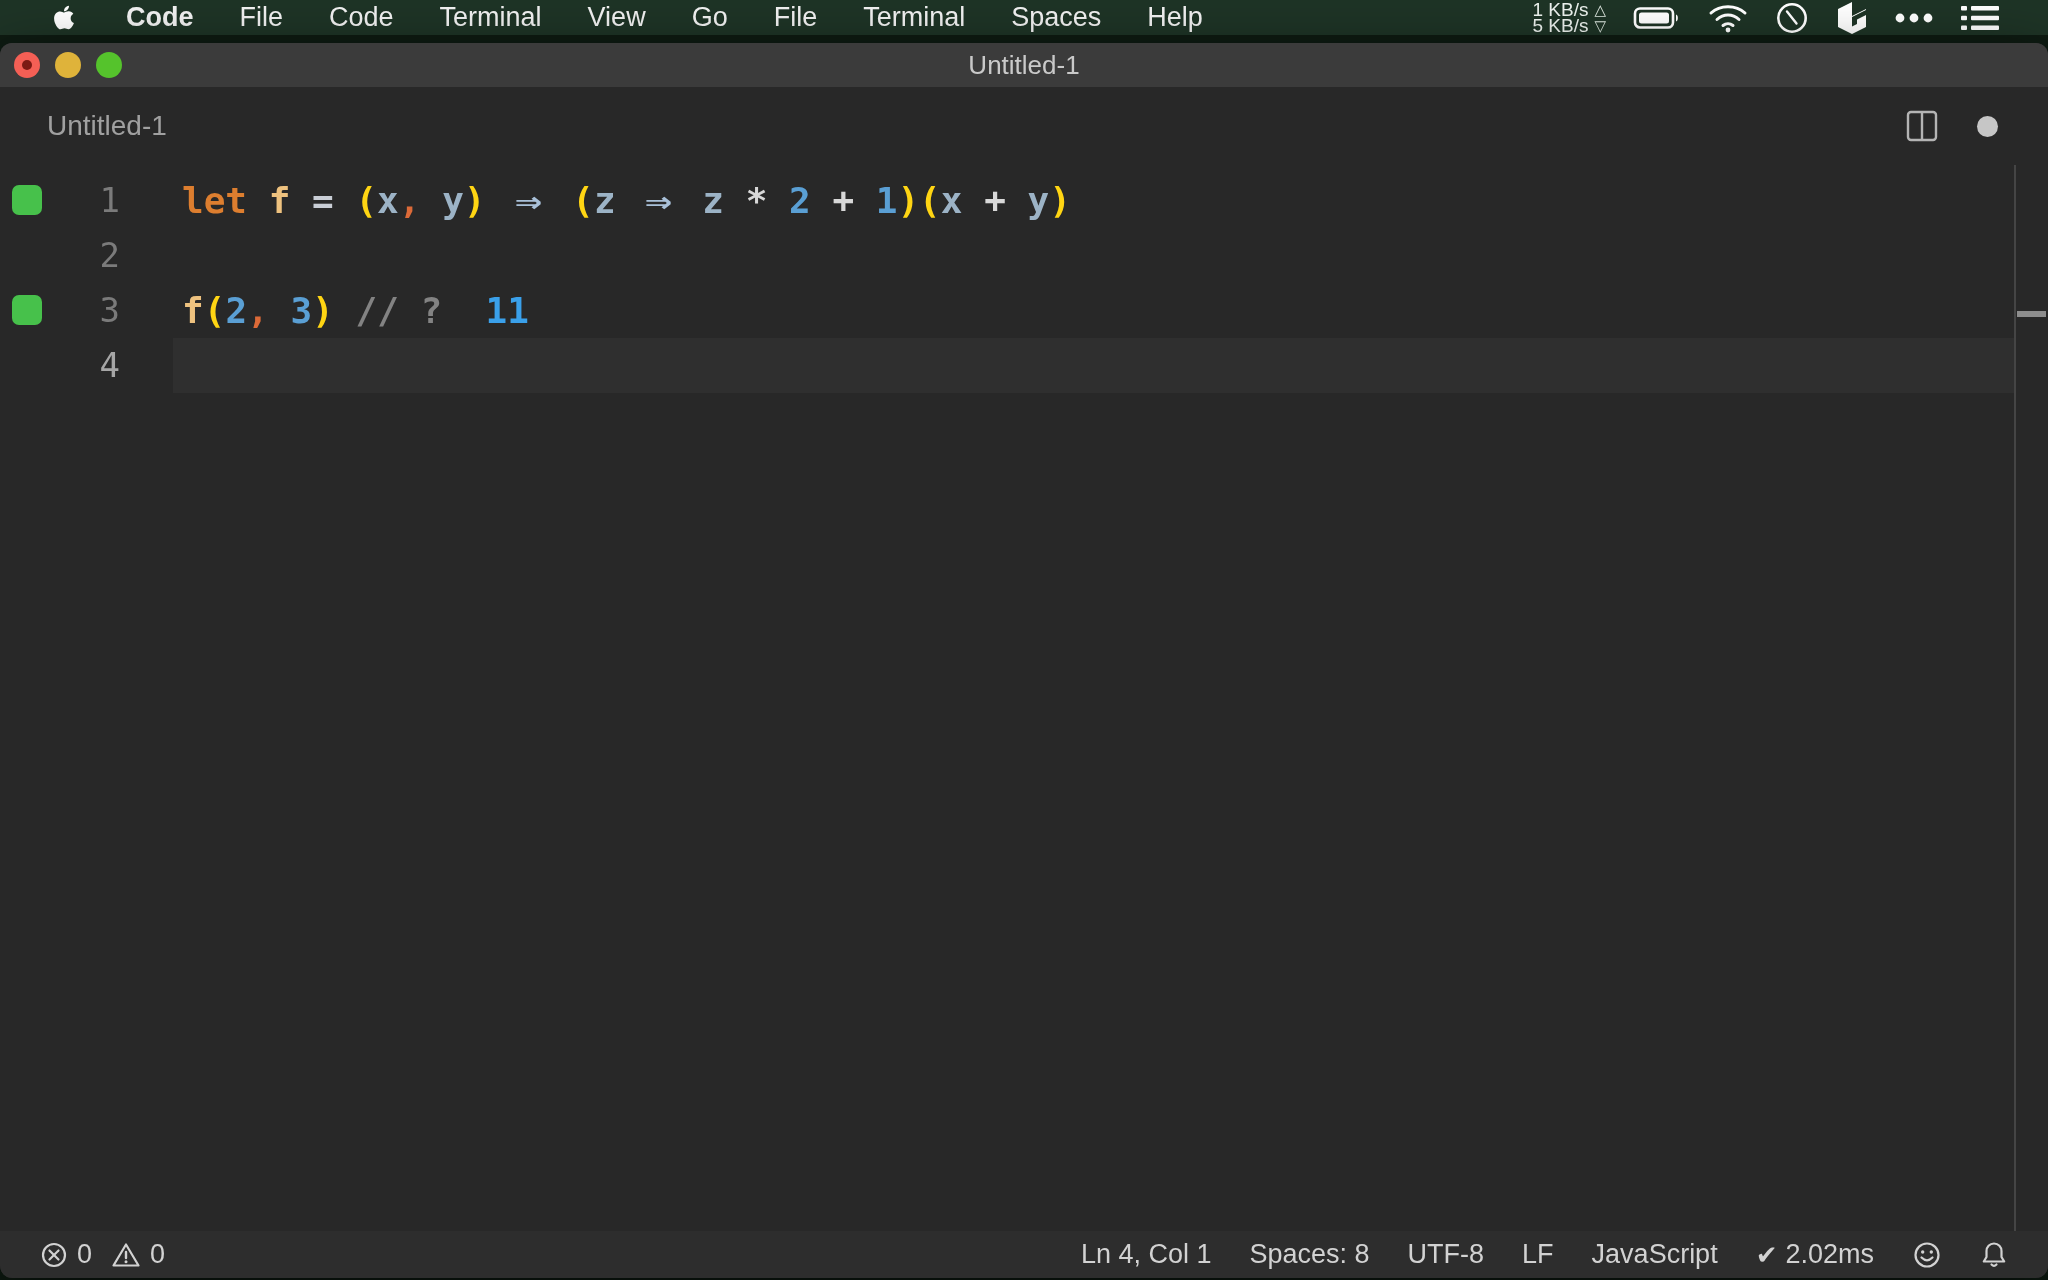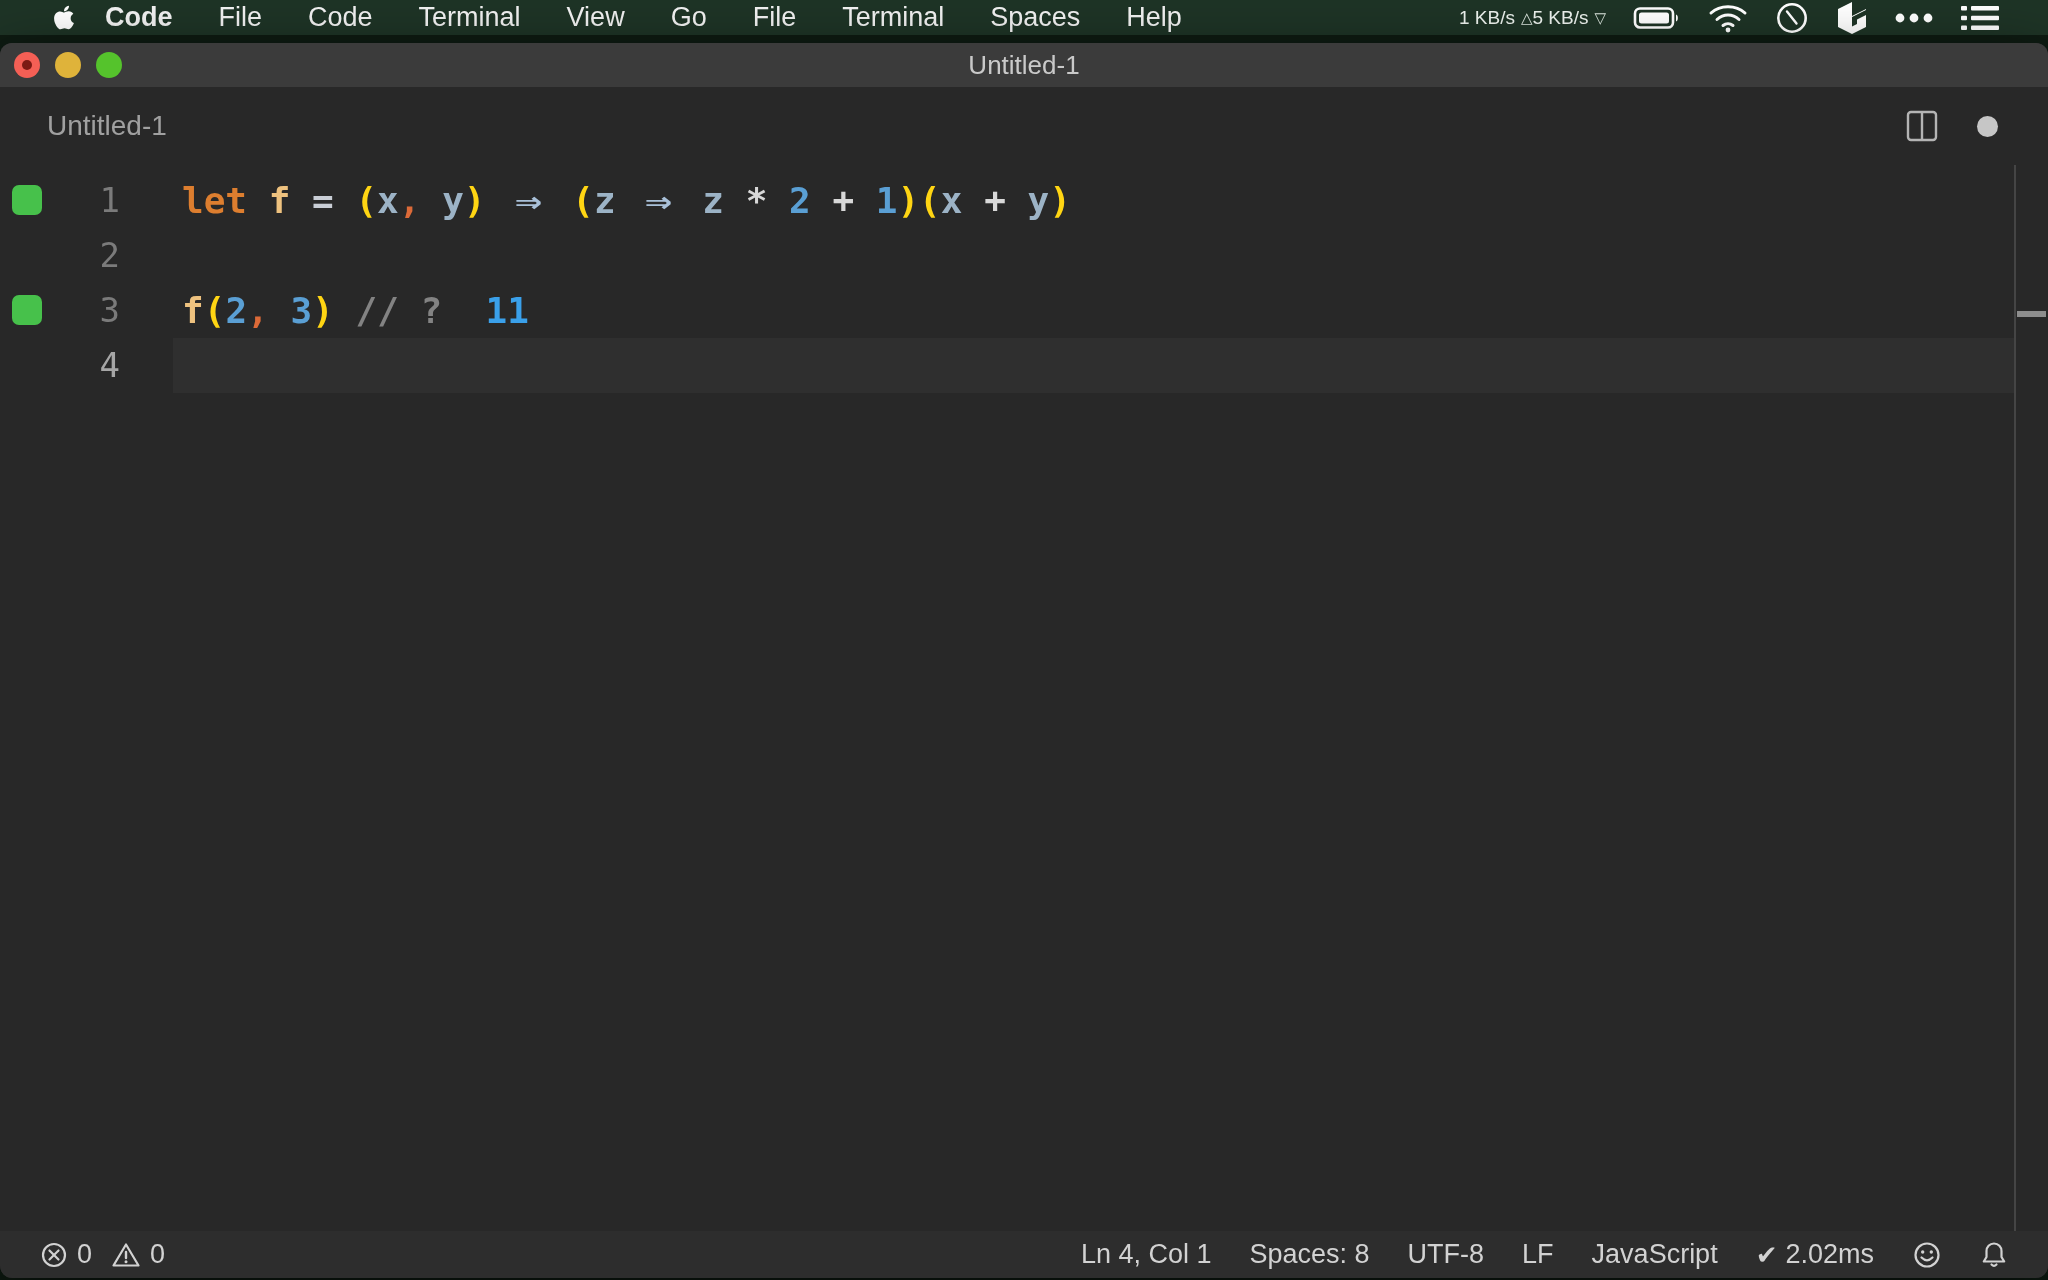--- a/index.html
+++ b/index.html
@@ -10,26 +10,26 @@
     position:relative;
   }
 
   
   .menubar {
     position:absolute; top:0; left:0; width:2048px; height:35px;
     background: var(--menubar-bg, #1e3426);
     display:flex; align-items:center;
     color:#f2f2f2; font-size:27px;
   }
-  .menubar-left { display:flex; align-items:center; gap:35px; padding-left:52px; }
+  .menubar-left { display:flex; align-items:center; gap:56px; padding-left:52px; }
   .menubar-left .apple { margin-right:-6px; display:flex; align-items:center; }
   .menu-item { white-space:nowrap; cursor:default; }
   .menu-item.bold { font-weight:700; }
   .menubar-right { margin-left:auto; display:flex; align-items:center; gap:27px; padding-right:48px; }
-  .net-block { display:flex; align-items:flex-end; line-height:16px; font-size:19px; color:#eef3ef; font-family:"Liberation Sans",sans-serif; }
+  .net-block { display:flex; flex-direction:column; align-items:flex-end; line-height:16px; font-size:19px; color:#eef3ef; font-family:"Liberation Sans",sans-serif; }
   .net-row { display:flex; align-items:center; gap:6px; }
   .net-row .tri { font-size:15px; color:#dfe8e1; }
   .mb-icon { display:flex; align-items:center; }
 
   
   .vswindow {
     position:absolute; left:0; top:43px; width:2048px; height:1235px;
     background: var(--editor-bg,#282828);
     border-radius:12px;
     box-shadow:0 18px 60px rgba(0,0,0,.6);

